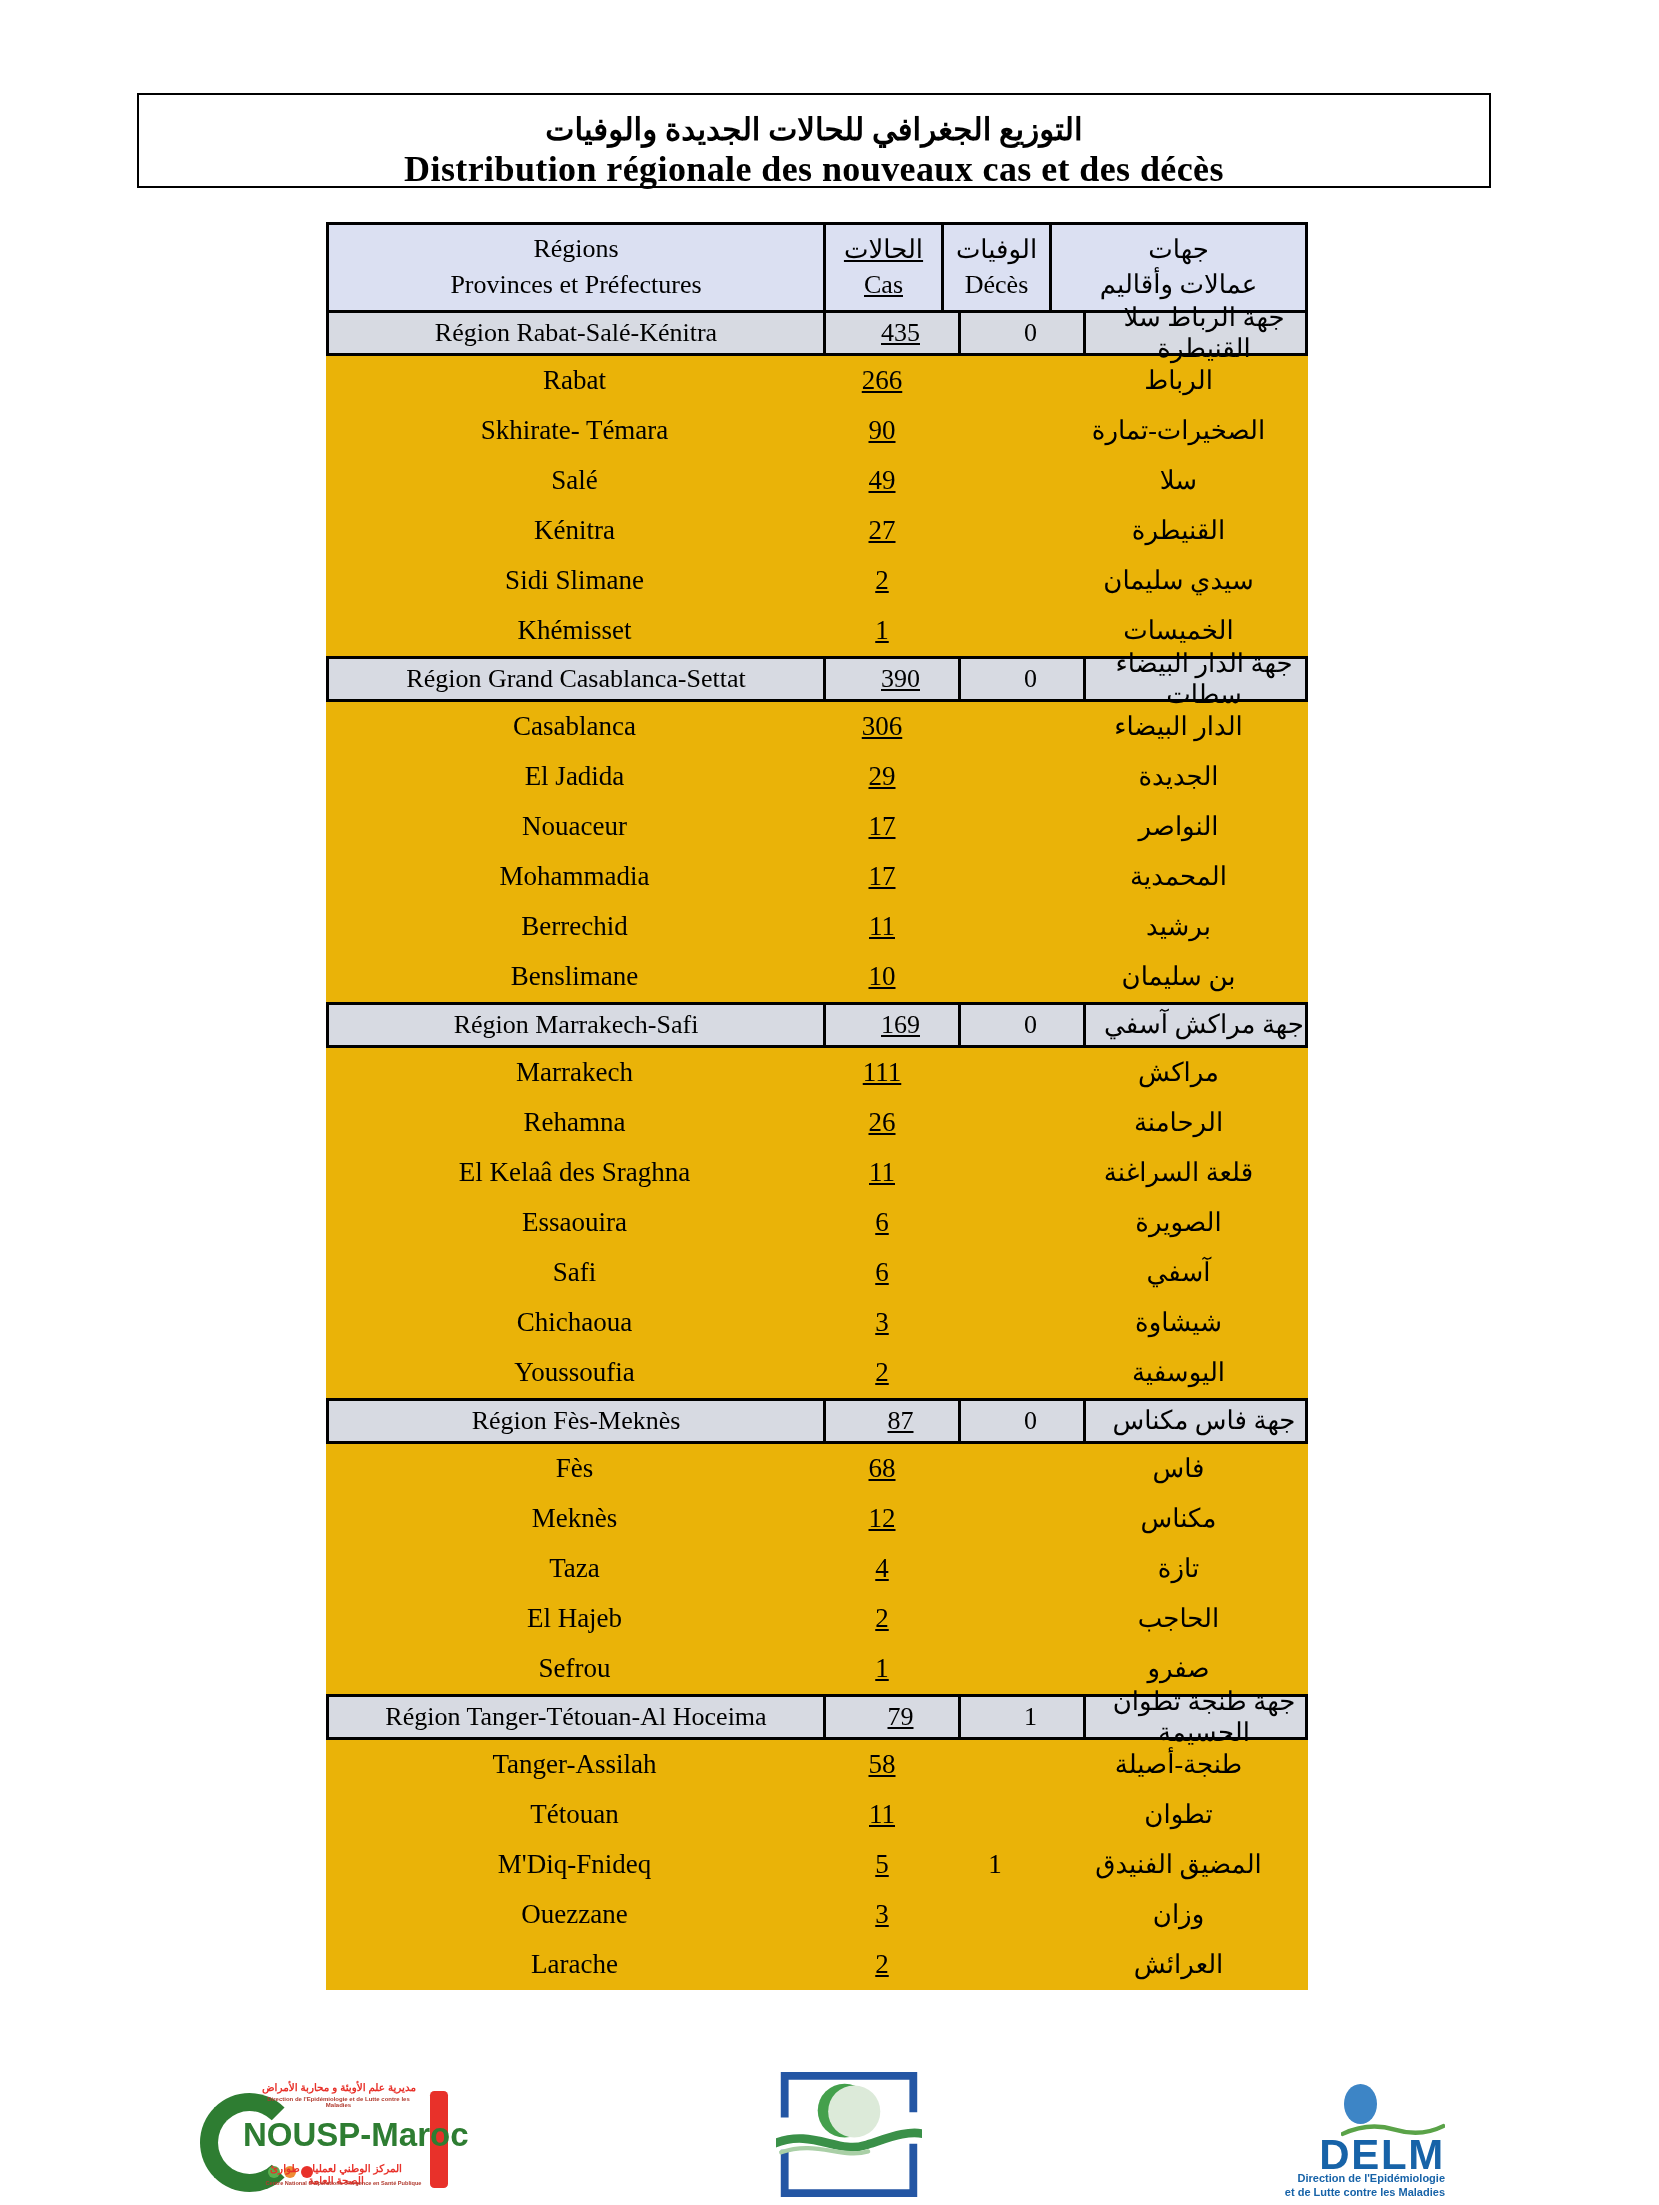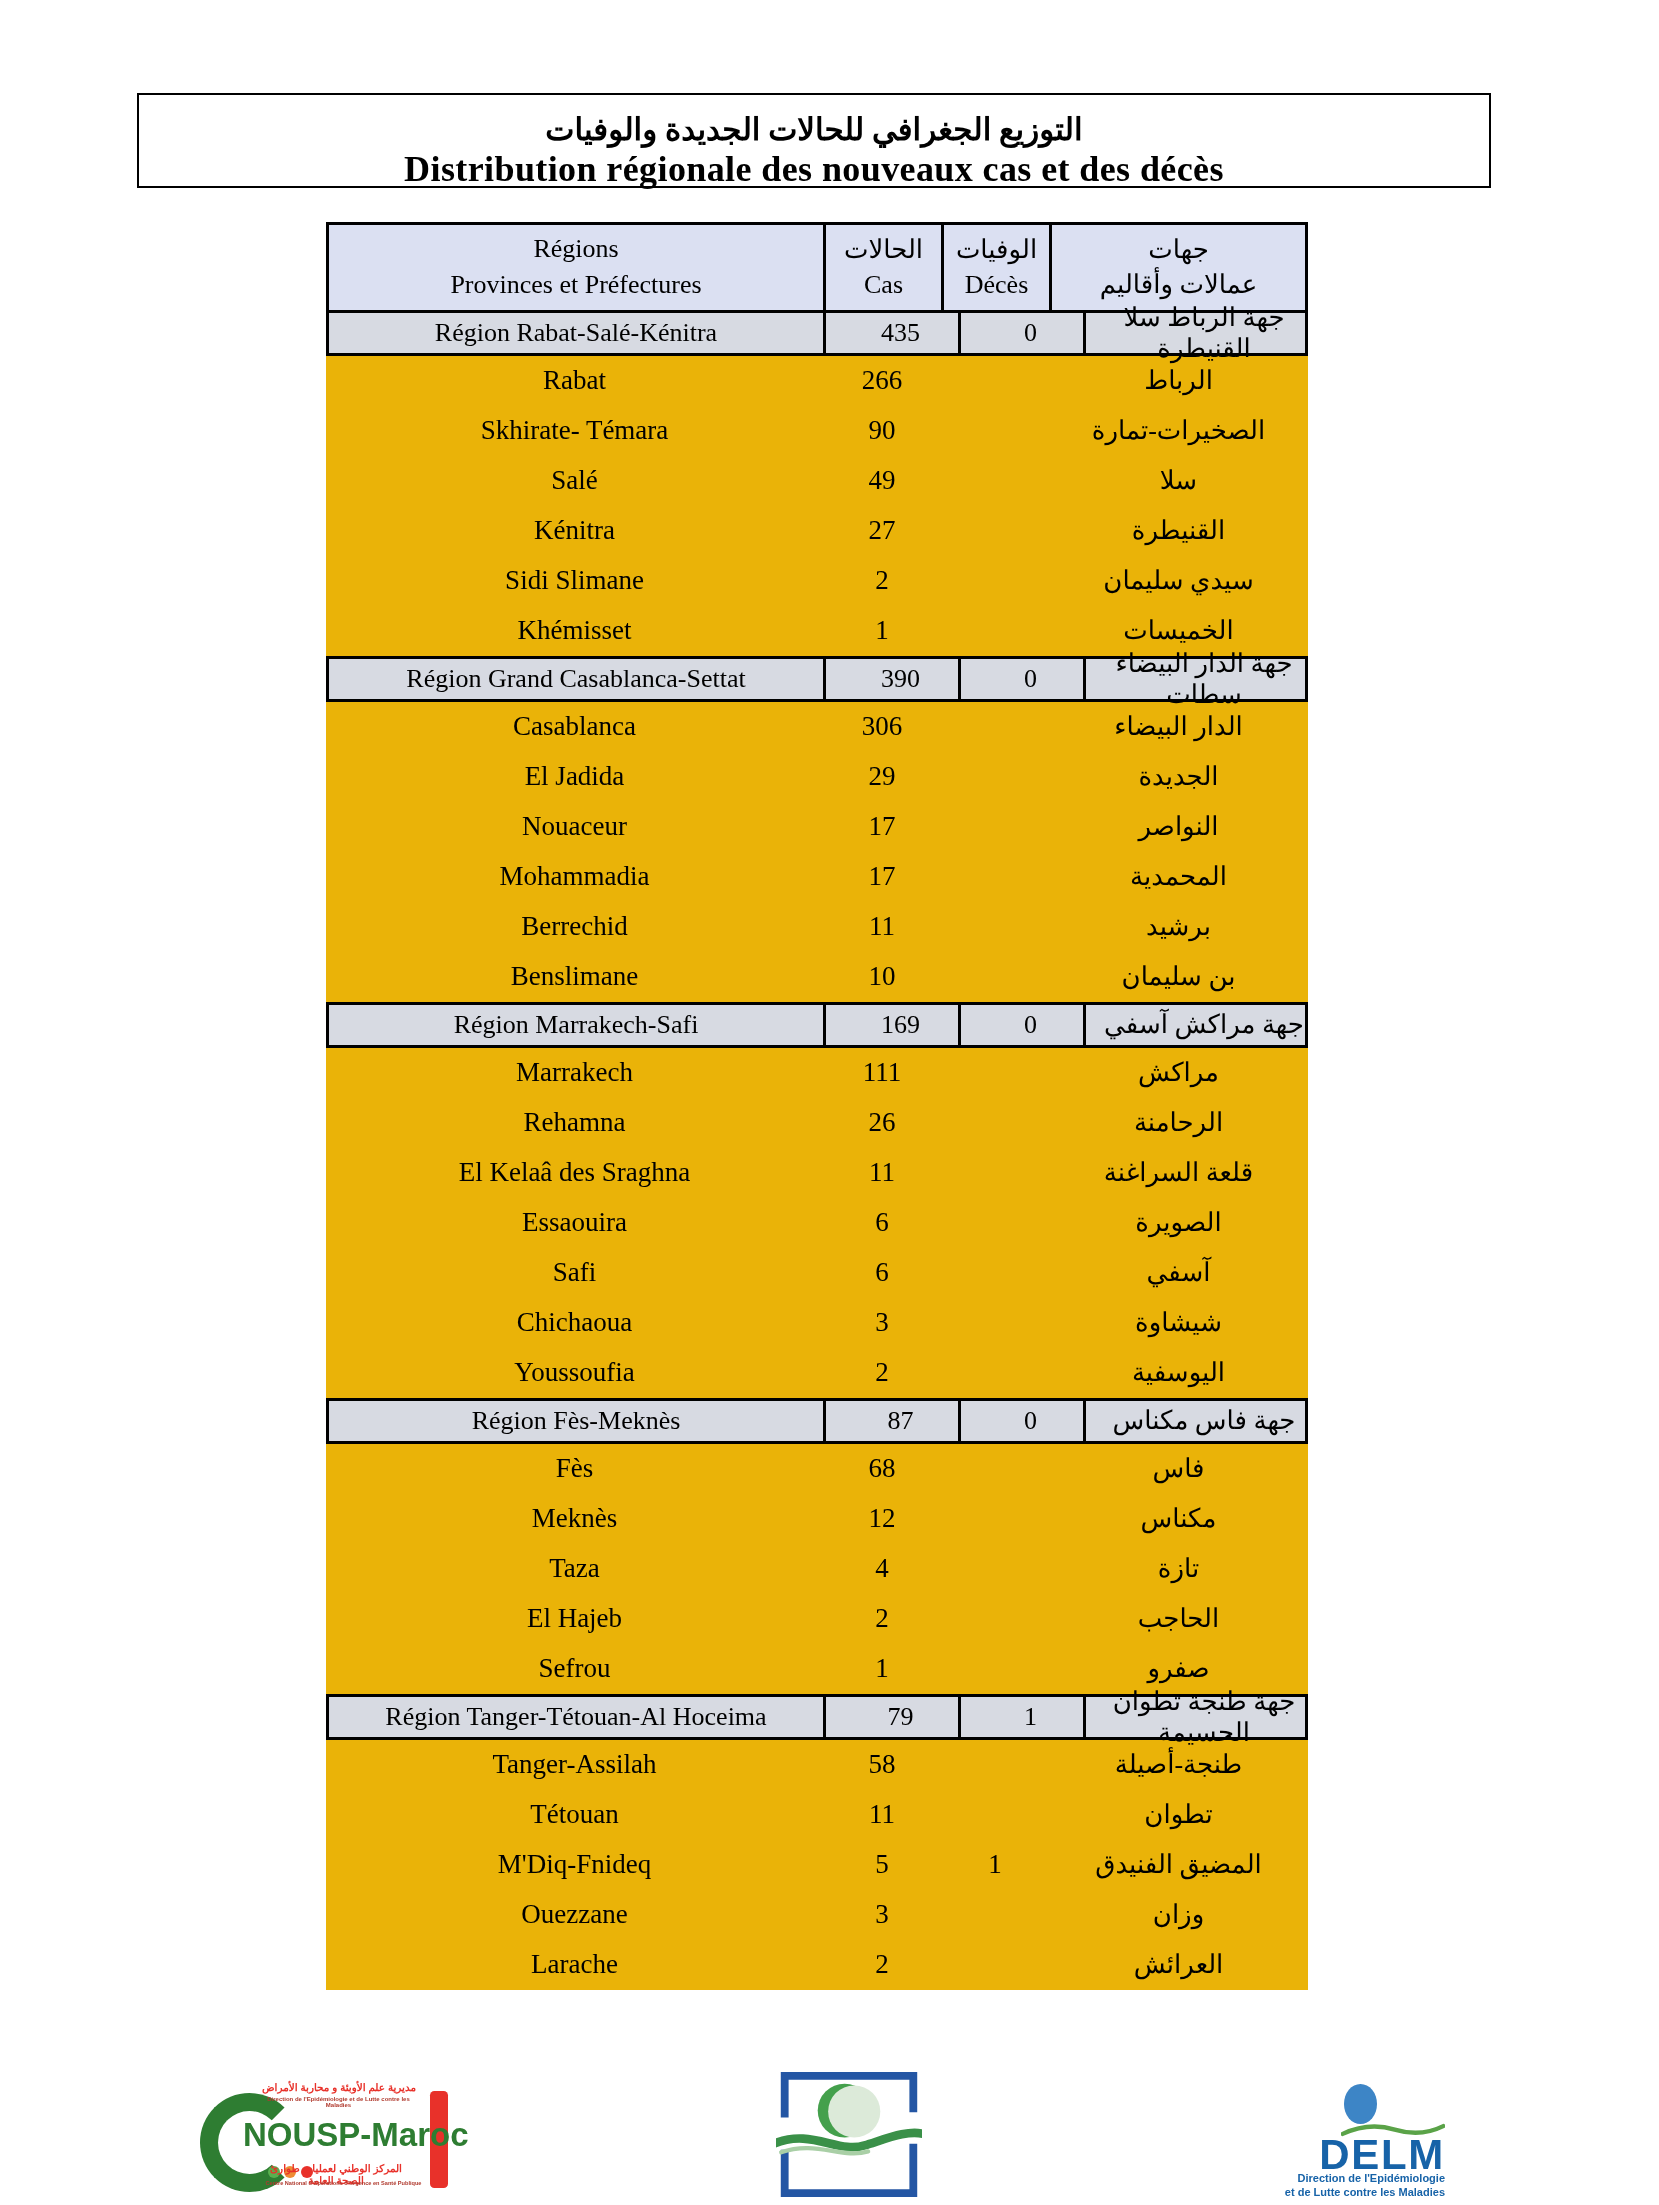--- a/index.html
+++ b/index.html
@@ -10,21 +10,21 @@
   .title-box { position:absolute; left:137px; top:93px; width:1350px; height:91px;
                border:2.6px solid #000; text-align:center; background:#fff; }
   .title-ar { font-size:31px; font-weight:bold; margin-top:16px; }
   .title-fr { font-size:36px; font-weight:bold; margin-top:0px; letter-spacing:0.4px; }
 
   
   .table { position:absolute; left:326px; top:222px; width:982px; }
   .row  { display:flex; box-sizing:border-box; width:982px; }
   .cell { box-sizing:border-box; display:flex; flex-direction:column;
           align-items:center; justify-content:center; text-align:center; }
-  .c1 { width:497px; } .c2 { width:118px; } .c3 { width:108px; } .c4 { flex:1; }
+  .c1 { width:497px; } .c2 { width:118px;text-decoration:underline; } .c3 { width:108px; } .c4 { flex:1; }
 
   .header-row { height:91px; background:#dbe0f2; border:3.5px solid #000; }
   .header-row .cell { justify-content:space-between; padding:8.7px 0 10.4px 0; font-size:26px; }
   .header-row .cell:not(:last-child) { border-right:3.5px solid #000; }
 
   .region-row { height:46px; background:#d7dae2; border:3.5px solid #000; font-size:26px;gap:17px; }
   .region-row.flush { margin-top:-3.5px; }
   .region-row .cell:not(:last-child) { border-right:3.5px solid #000; }
 
   .data-row { height:50px; font-size:27px; background:#eab308; }

